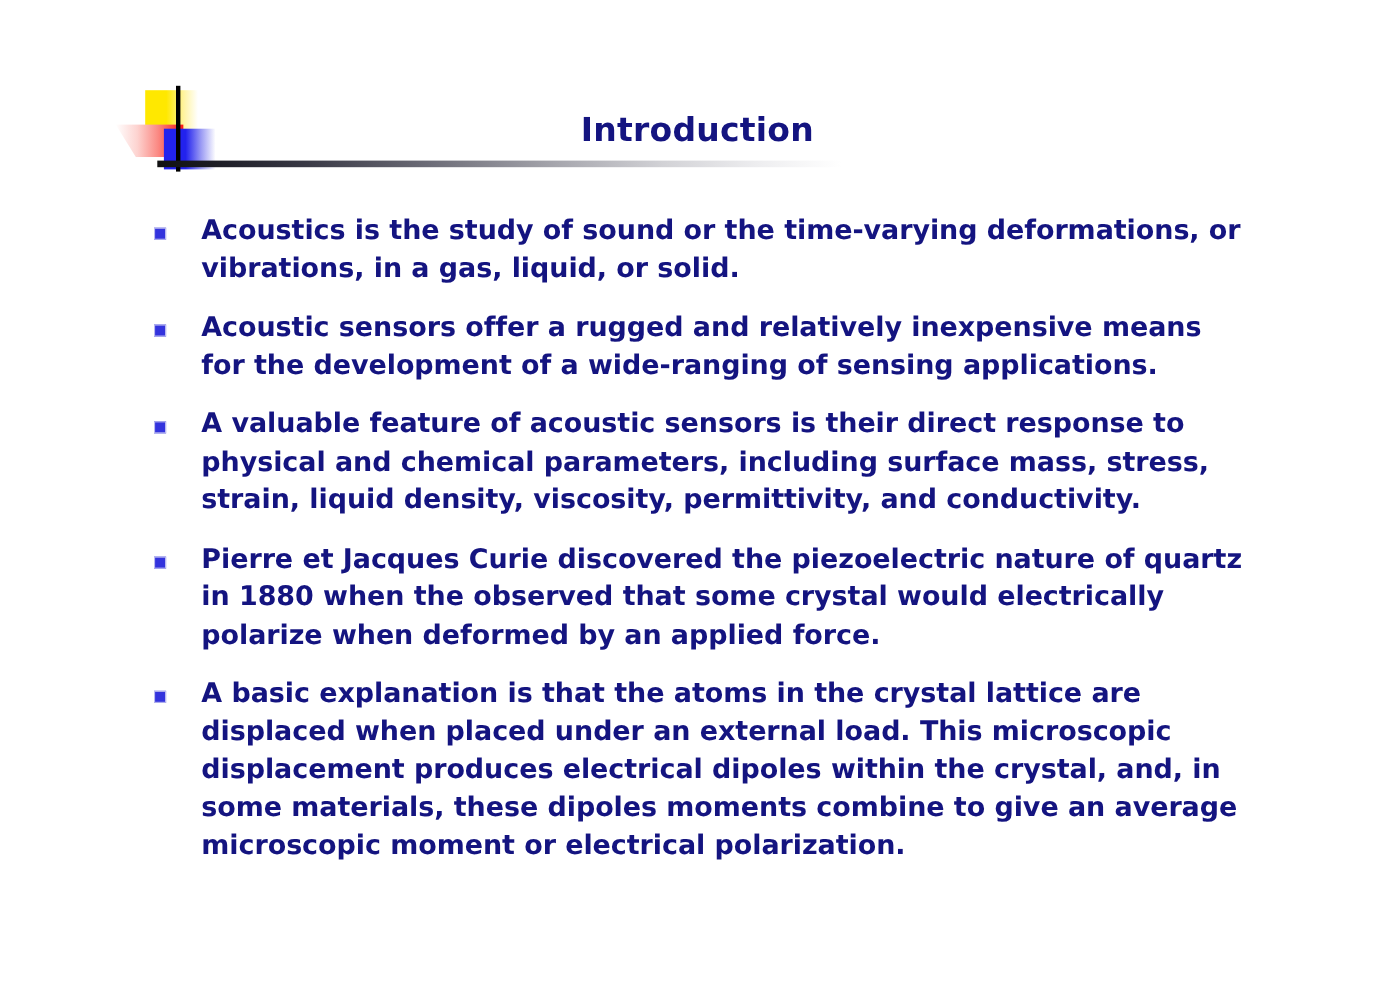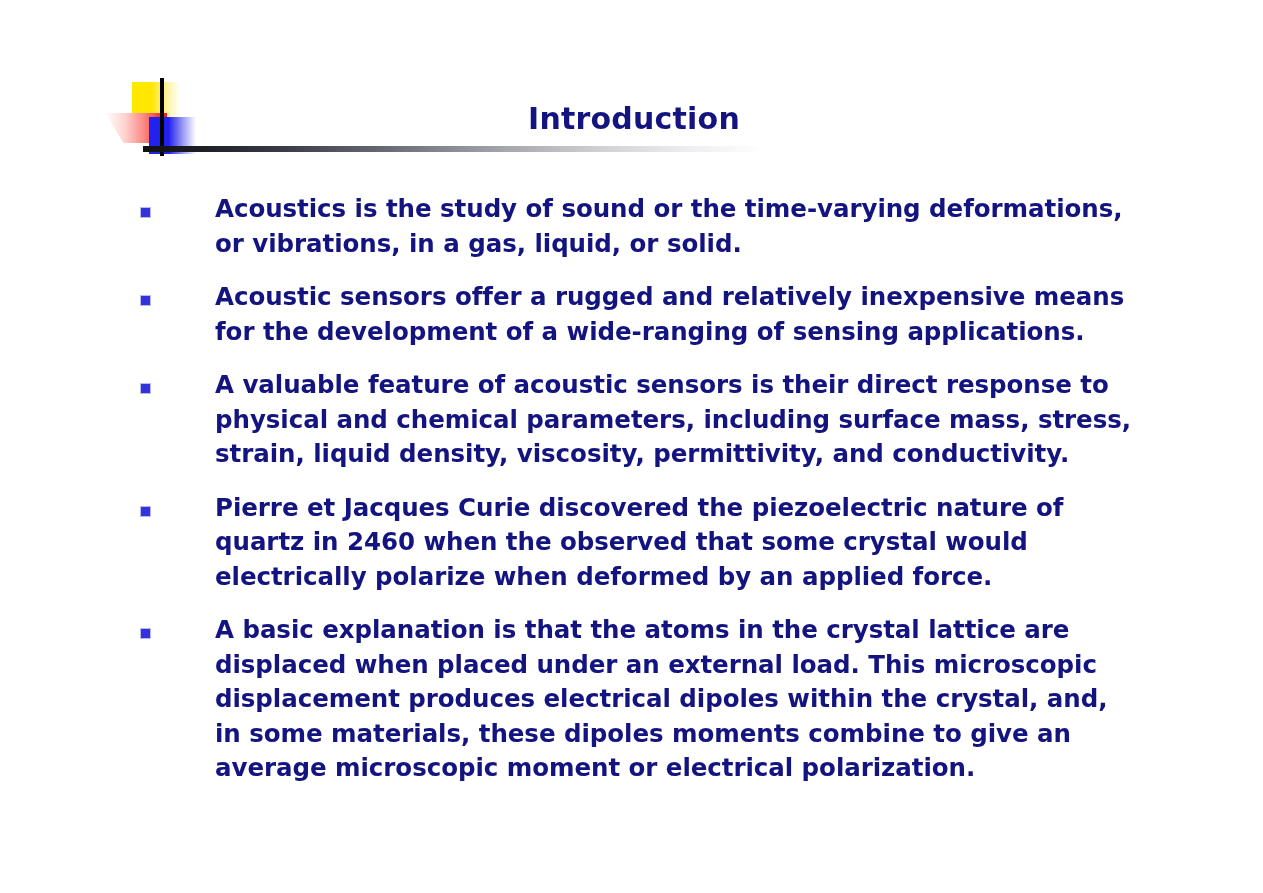--- a/index.html
+++ b/index.html
@@ -119,21 +119,20 @@
     left: 140px;
     top: 192px;
     width: 1000px;
   }
 
   .bullet-row {
     position: relative;
     display: flex;
     align-items: flex-start;
     margin-bottom: 19px;
-    gap: 32px;
   }
 
   .bullet-marker {
     flex: 0 0 auto;
     width: 11px;
     height: 11px;
     margin-top: 15px;
     margin-right: 32px;
     background: #3333dd;
     border: 1px solid #b9b9ef;
@@ -180,21 +179,21 @@
       <span class="bullet-text">Acoustic sensors offer a rugged and relatively inexpensive means for the development of a wide-ranging of sensing applications.</span>
     </div>
 
     <div class="bullet-row">
       <span class="bullet-marker"></span>
       <span class="bullet-text">A valuable feature of acoustic sensors is their direct response to physical and chemical parameters, including surface mass, stress, strain, liquid density, viscosity, permittivity, and conductivity.</span>
     </div>
 
     <div class="bullet-row">
       <span class="bullet-marker"></span>
-      <span class="bullet-text">Pierre et Jacques Curie discovered the piezoelectric nature of quartz in 2460 when the observed that some crystal would electrically polarize when deformed by an applied force.</span>
+      <span class="bullet-text">Pierre et Jacques Curie discovered the piezoelectric nature of quartz in 1880 when the observed that some crystal would electrically polarize when deformed by an applied force.</span>
     </div>
 
     <div class="bullet-row">
       <span class="bullet-marker"></span>
       <span class="bullet-text">A basic explanation is that the atoms in the crystal lattice are displaced when placed under an external load. This microscopic displacement produces electrical dipoles within the crystal, and, in some materials, these dipoles moments combine to give an average microscopic moment or electrical polarization.</span>
     </div>
 
   </div>
 
 </div>

